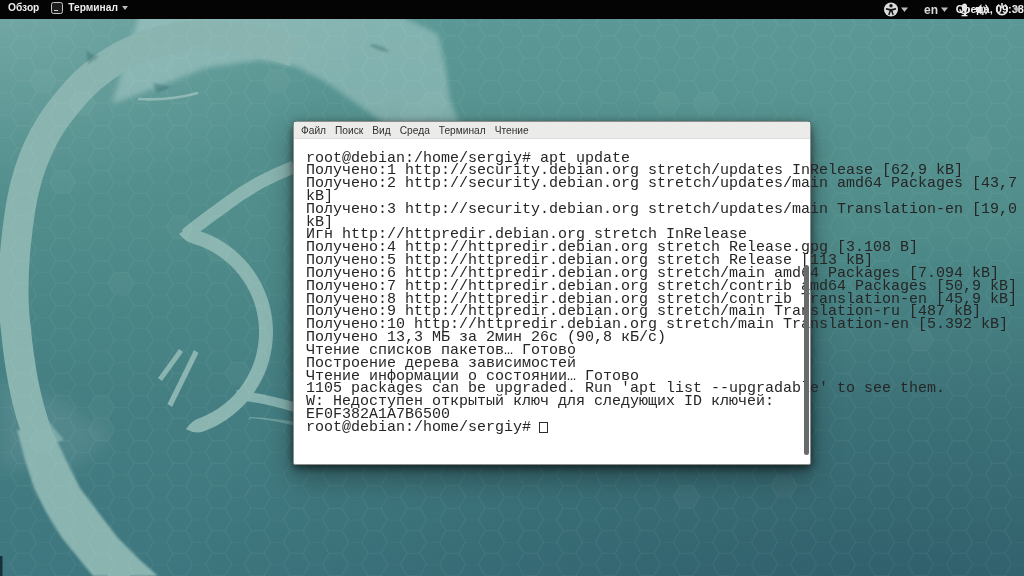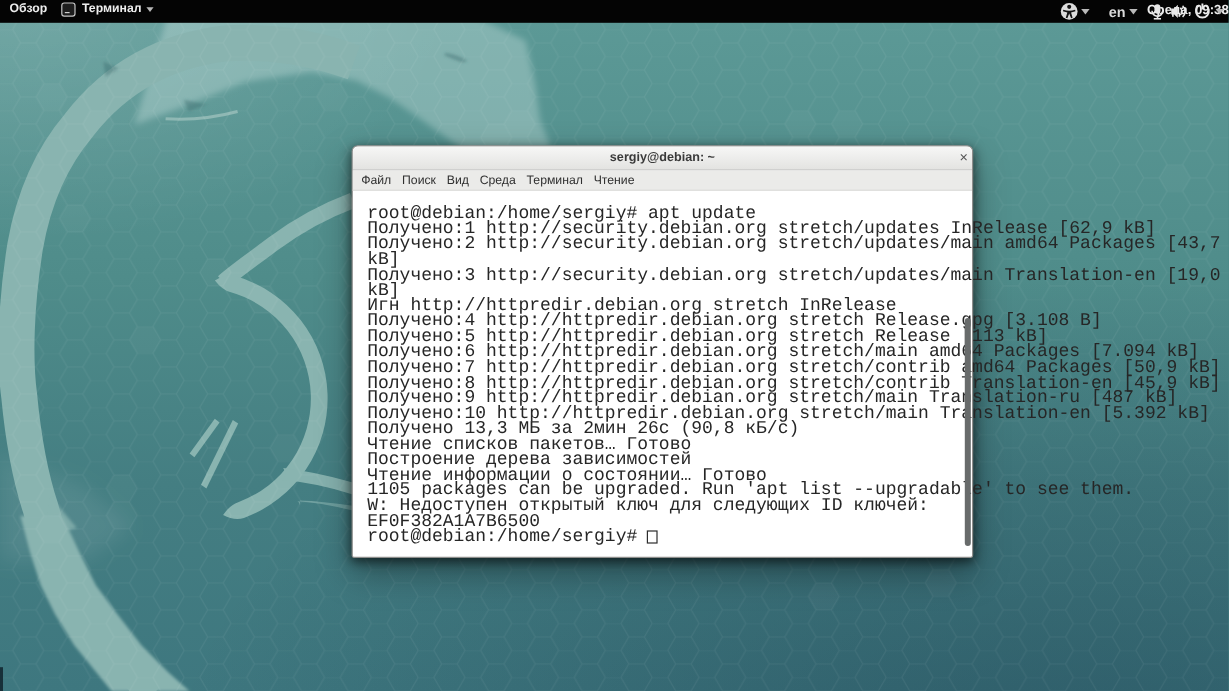--- a/index.html
+++ b/index.html
@@ -163,21 +163,20 @@
       <path d="M109.5,6.5 a4,4 0 0 1 0,6 M111.5,4.8 a6.5,6.5 0 0 1 0,9.4" fill="none" stroke="#e8e8e8" stroke-width="1.3"></path>
 
       <path d="M128,3 v5" stroke="#e8e8e8" stroke-width="1.6" fill="none"></path>
       <path d="M125.2,4.6 a5.4,5.4 0 1 0 5.6,0" fill="none" stroke="#e8e8e8" stroke-width="1.6"></path>
       <path d="M139,7.5 h7 l-3.5,4.5 Z" fill="#b9b9b9"></path>
     </g>
   </svg>
 </div>
 
 <div id="win">
-  <div id="titlebar">sergiy@debian: ~<span id="close">×</span></div>
   <div id="menubar">
       <span>Файл</span>
       <span>Поиск</span>
       <span>Вид</span>
       <span>Среда</span>
       <span>Терминал</span>
       <span>Чтение</span>
     </div>
   <pre id="term">root@debian:/home/sergiy# apt update
 Получено:1 http://security.debian.org stretch/updates InRelease [62,9 kB]

